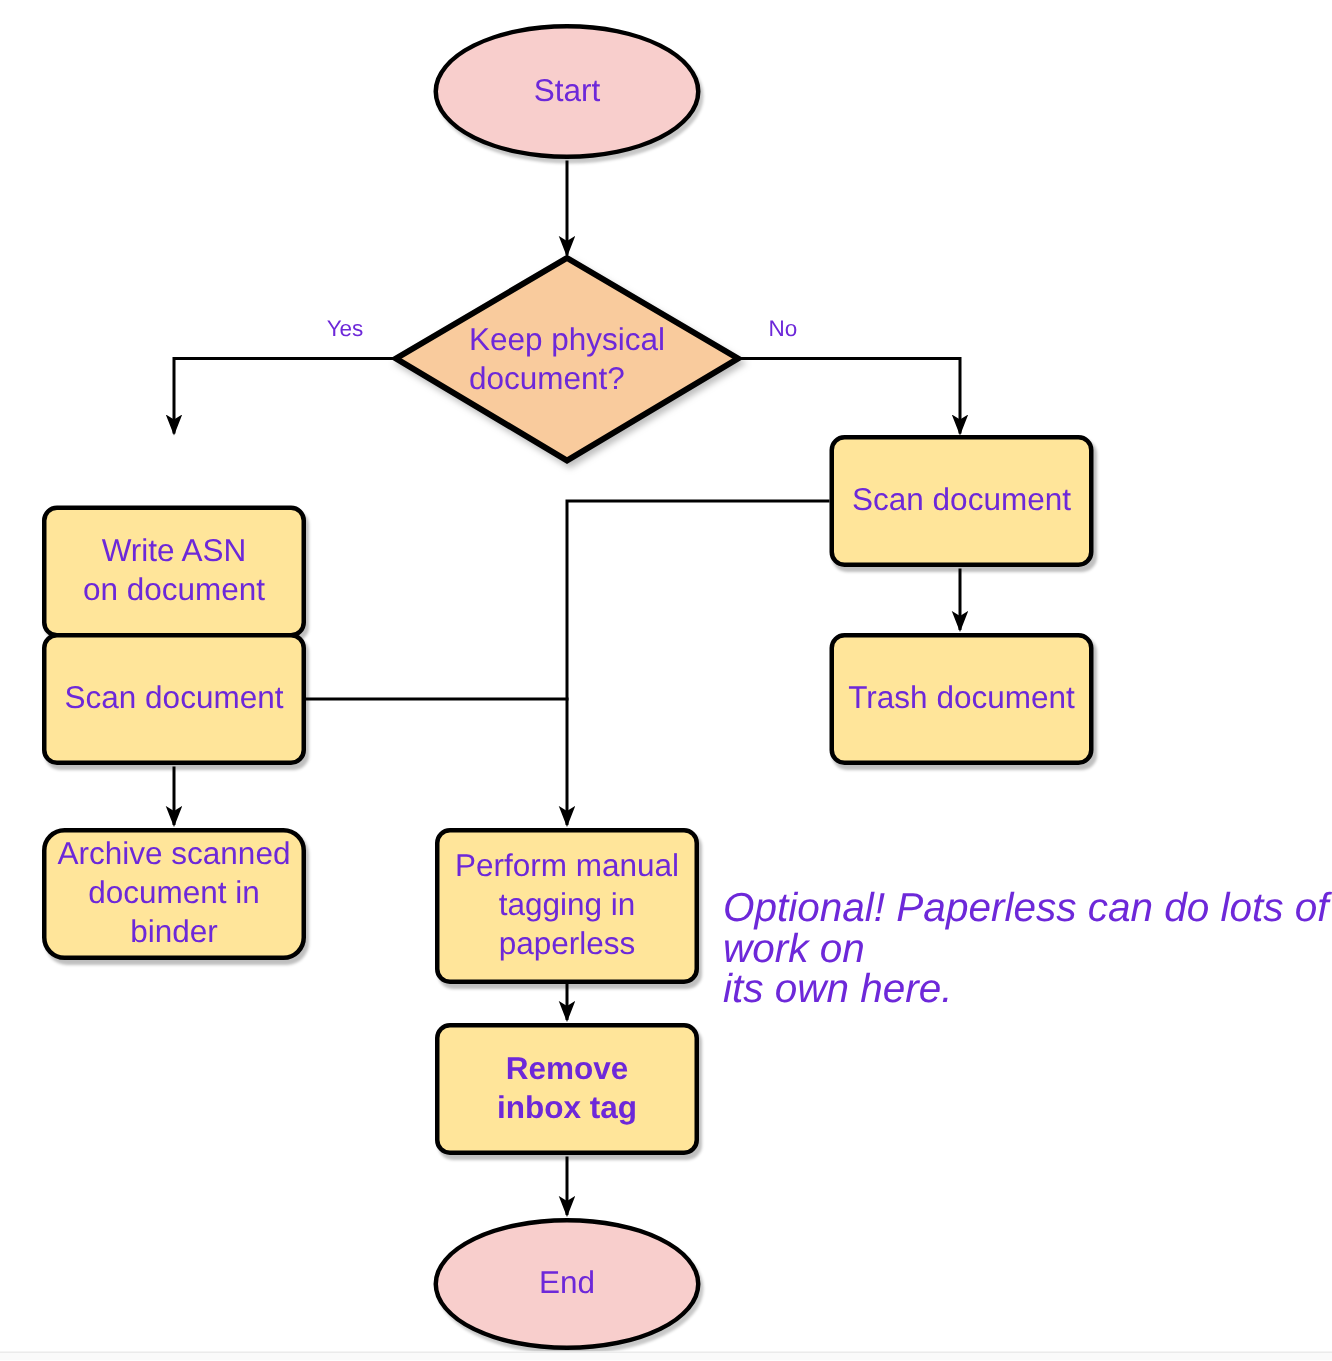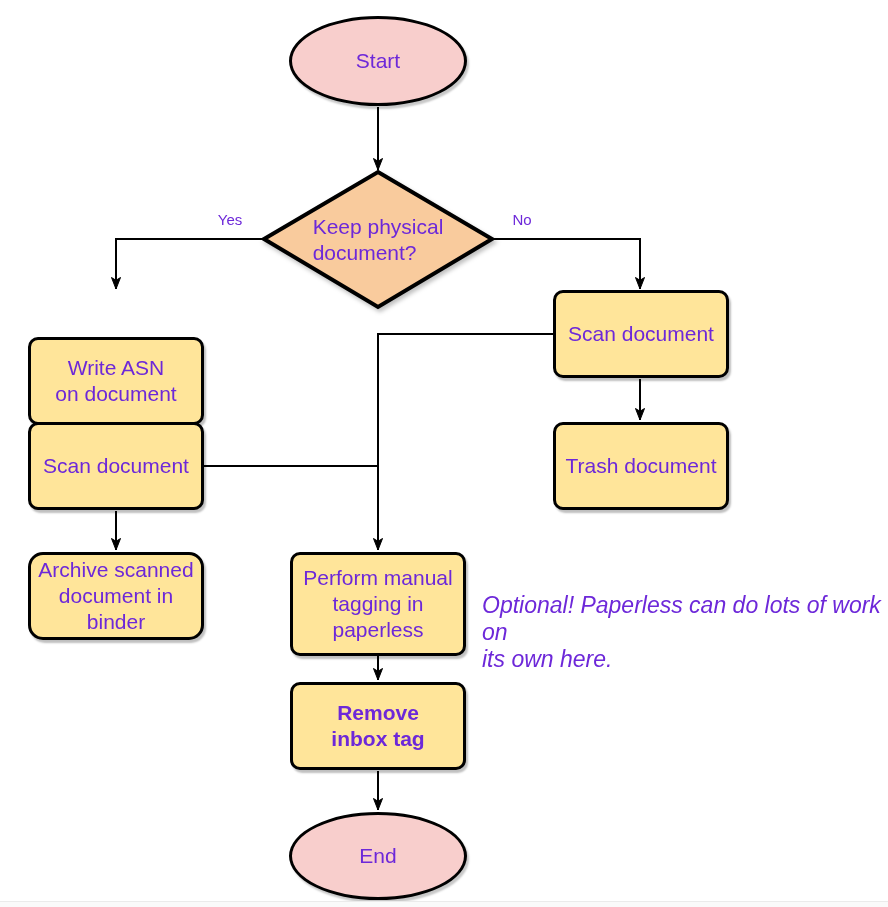--- a/index.html
+++ b/index.html
@@ -69,21 +69,21 @@
   .edge-label {
     position: absolute;
     font-size: 15px;
     line-height: 20px;
     text-align: center;
     background: #ffffff;
     padding: 0 2px;
   }
   .annotation {
     position: absolute;
-    font-size: 23px;
+    font-size: 27px;
     line-height: 27px;
     font-style: italic;
     white-space: pre-line;
   }
   .bottom-edge {
     position: absolute;
     left: 0;
     top: 901px;
     width: 888px;
     height: 6px;

